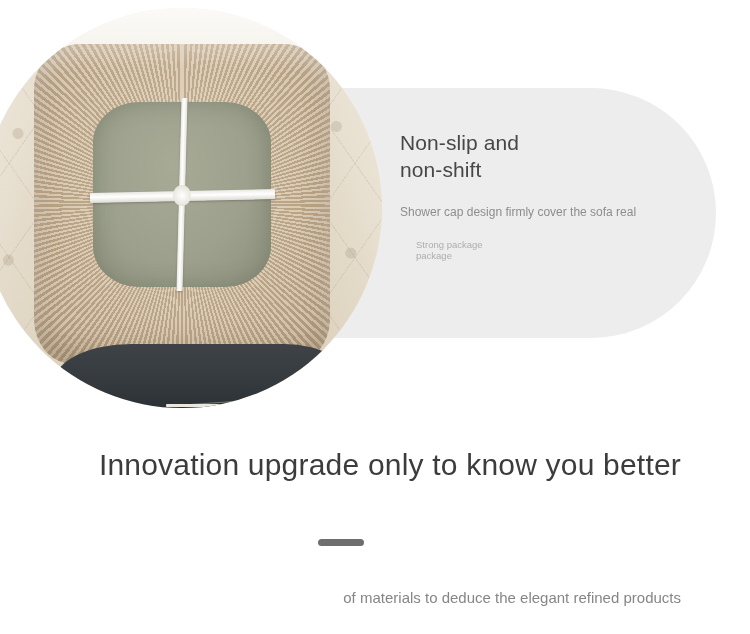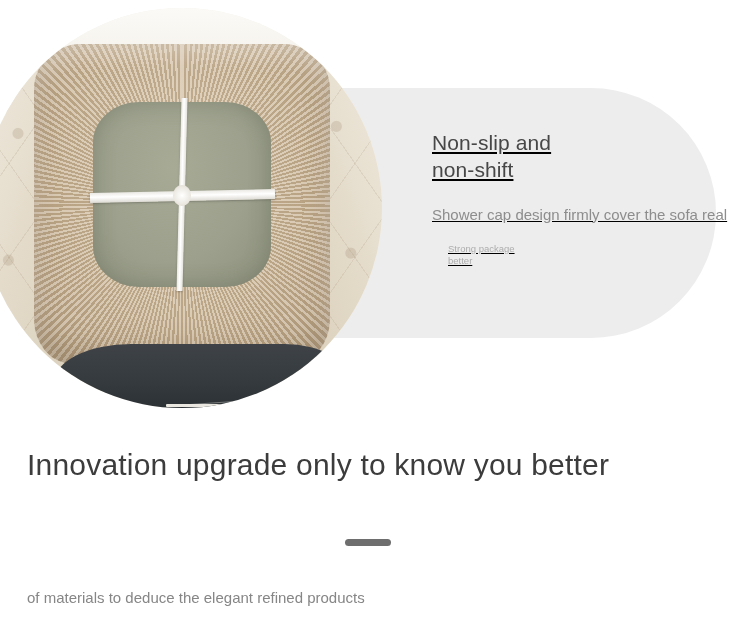--- a/index.html
+++ b/index.html
@@ -169,35 +169,34 @@
     bottom: 9%;
     width: 30%;
     height: 1px;
     background: rgba(210,210,205,.45);
     transform: rotate(-4deg);
   }
 
   
   .panel-copy {
     position: absolute;
-    left: 432px;
+    left: 400px;
     top: 130px;
     width: 280px;
-    text-decoration: underline;
   }
   .headline {
     font-size: 21px;
     line-height: 1.28;
     color: #474747;
     font-weight: 400;
     margin: 0 0 20px 0;
     letter-spacing: .1px;
   }
   .sub-small {
-    font-size: 15px;
+    font-size: 12px;
     color: #8d8d8d;
     line-height: 1.4;
     margin: 0 0 18px 0;
     white-space: nowrap;
   }
   .sub-large {
     font-size: 16px;
     color: #6f6f6f;
     line-height: 1.4;
     margin: 0 0 16px 0;
@@ -210,22 +209,21 @@
     margin: 16px;
   }
 
   
   .lower {
     position: absolute;
     left: 0;
     top: 425px;
     width: 681px;
     height: 209px;
-    text-align: left;
-    margin-left: 27px;
+    text-align: right;
   }
   .lower-title {
     font-size: 30px;
     color: #3c3c3c;
     font-weight: 400;
     margin: 23px 0 0 0;
     letter-spacing: .2px;
   }
   .divider-dash {
     width: 46px;
@@ -270,21 +268,21 @@
         <div class="floor-dark">
           <div class="floor-scribble"></div>
           <div class="floor-label"></div>
         </div>
       </div>
     </div>
 
     <div class="panel-copy">
       <h2 class="headline"><span>Non-slip and</span><br><span>non-shift</span></h2>
       <p class="sub-small">Shower cap design firmly cover the sofa real</p>
-      <p class="sub-tiny"><span>Strong package</span><br><span>better</span></p>
+      <p class="sub-tiny"><span>Strong package</span><br><span>package</span></p>
     </div>
   </div>
 
   <div class="lower">
     <h1 class="lower-title">Innovation upgrade only to know you better</h1>
     <div class="divider-dash"></div>
     <p class="lower-sub">
       <span>of materials to deduce the elegant refined products</span>
     </p>
   </div>

